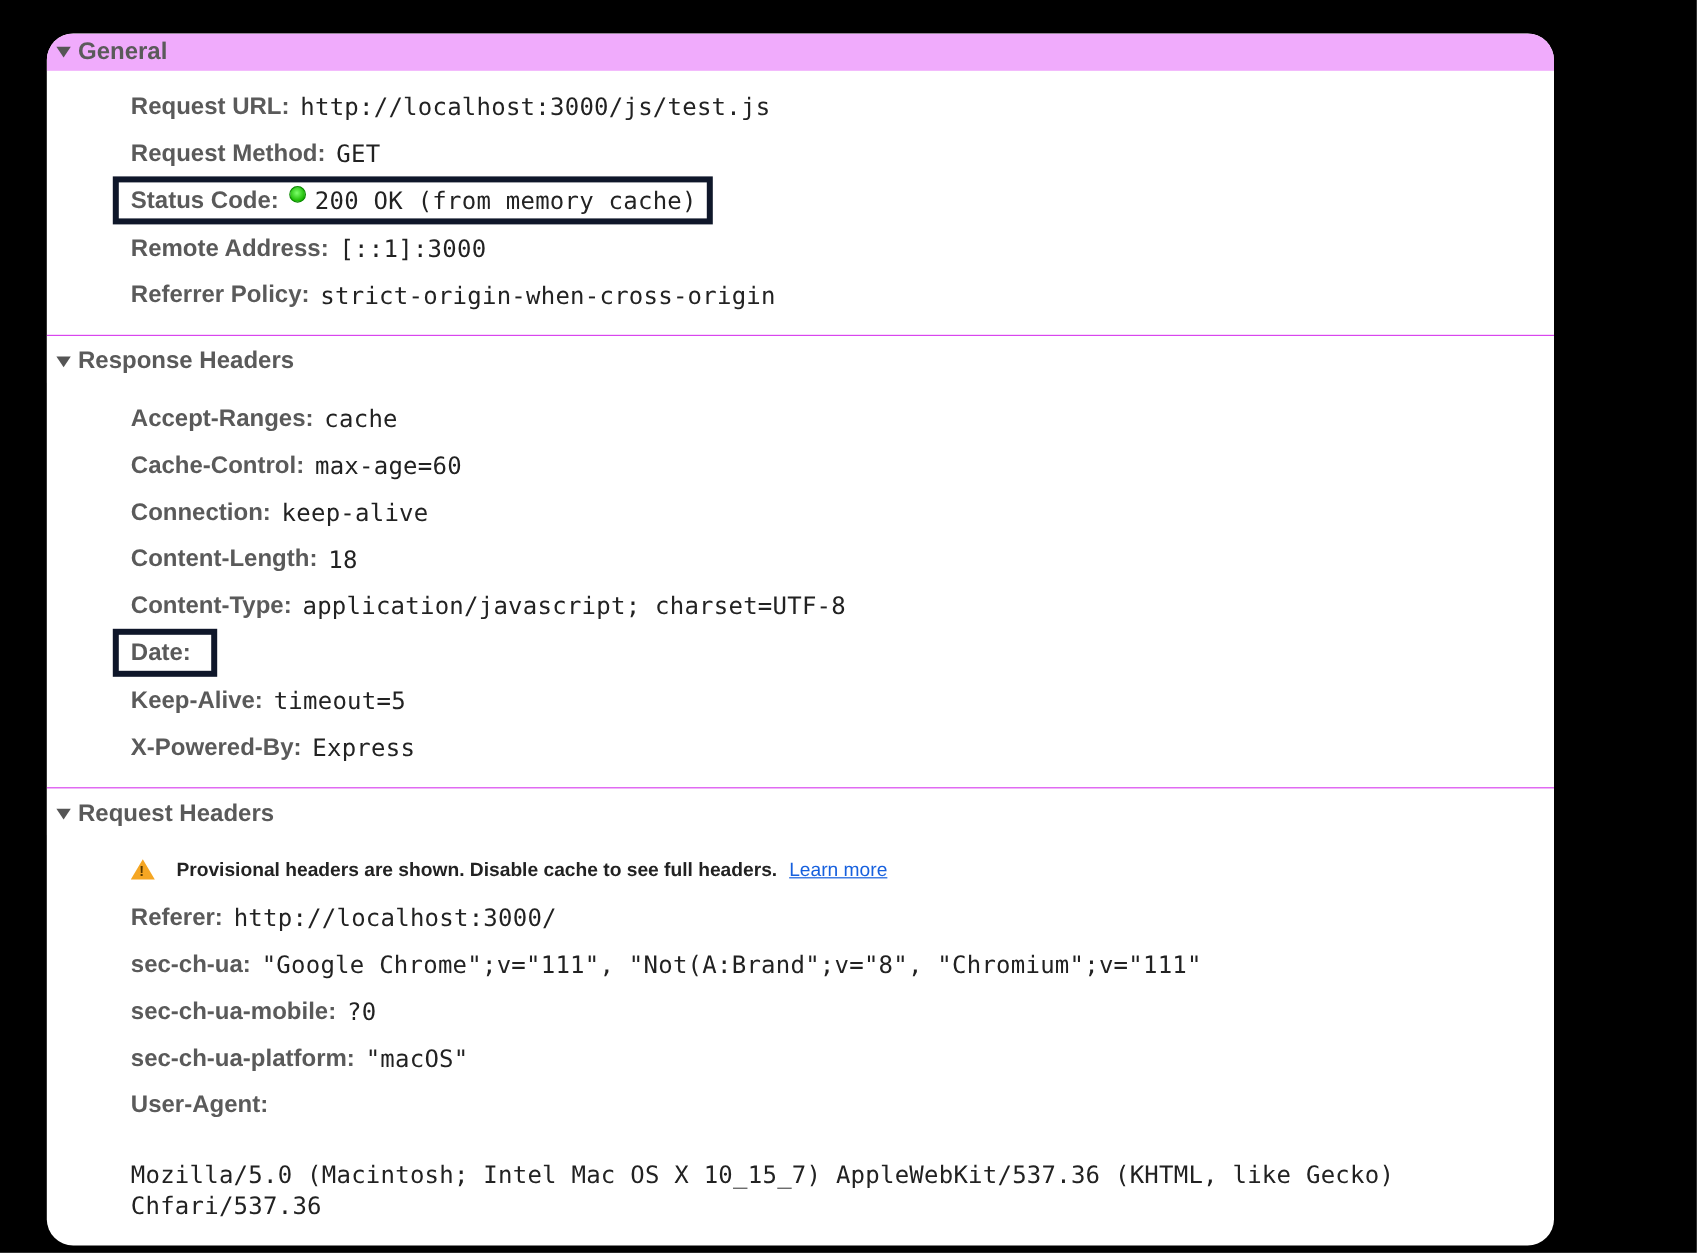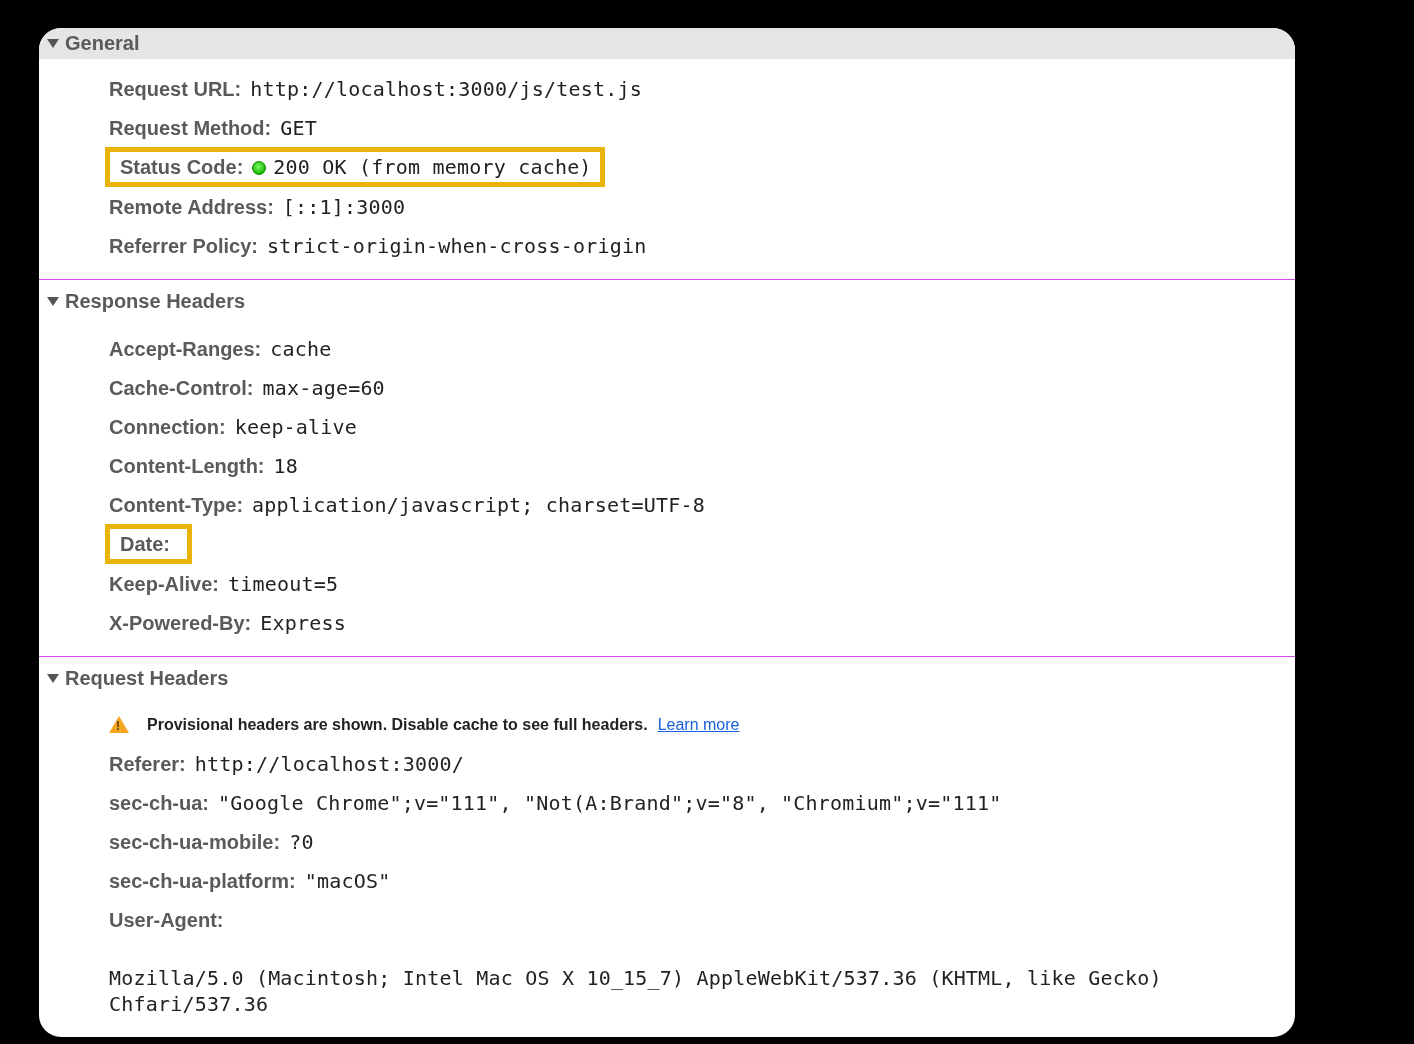--- a/index.html
+++ b/index.html
@@ -16,21 +16,21 @@
       width: 1256px;
       background: #fff;
       border-radius: 22px;
       overflow: hidden;
       box-shadow: 0 4px 40px rgba(0,0,0,0.4);
       position: absolute;
       top: 28px;
       left: 39px;
     }
     .section-header {
-      background: #e5e5e5;
+      background: #f0abfc;
       padding: 4px 10px 4px 8px;
       display: flex;
       align-items: center;
       font-weight: 700;
       color: #5a5a5a;
       font-size: 20px;
     }
     .section-header.plain {
       background: #fff;
       border-top: 1px solid #d946ef;
@@ -41,31 +41,31 @@
       display: inline-block;
       width: 0; height: 0;
       border-left: 6px solid transparent;
       border-right: 6px solid transparent;
       border-top: 9px solid #555;
       margin-right: 6px;
     }
     .rows { padding: 10px 0 14px 30px; }
     .row {
       display: flex;
-      align-items: center;
+      align-items: flex-start;
       padding: 7px 0 6px 10px;
       margin: 0 0 0 30px;
       font-size: 20px;
       line-height: 26px;
       flex-wrap: wrap;
       color: #222;
     }
     .row.highlight {
-      border: 5px solid #eab308;
-      margin-left: 36px;
+      border: 5px solid #0f172a;
+      margin-left: 25px;
       margin-right: auto;
       padding: 2px 8px 2px 10px;
       display: inline-flex;
       box-sizing: border-box;
     }
     .label {
       color: #5a5a5a;
       font-weight: 700;
       margin-right: 9px;
     }

